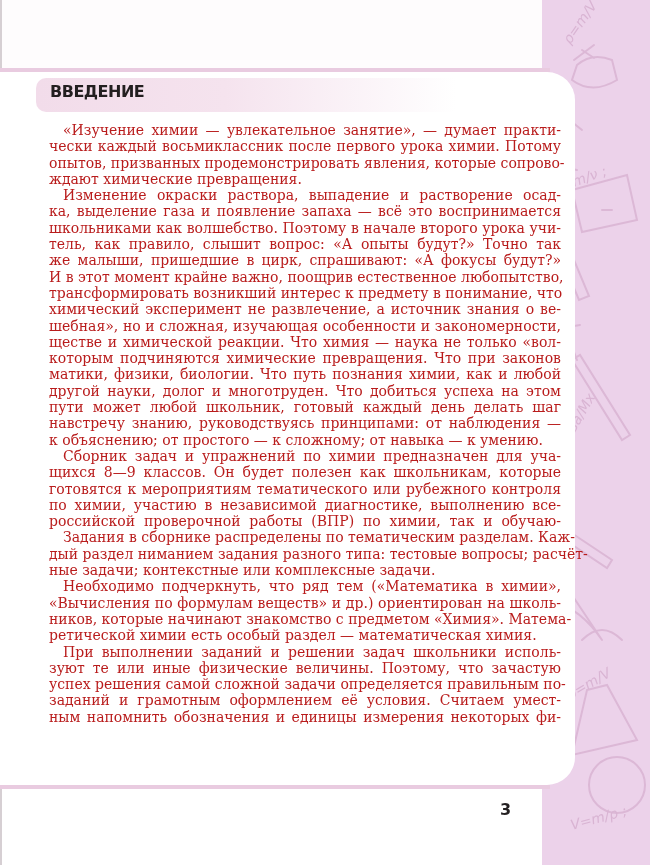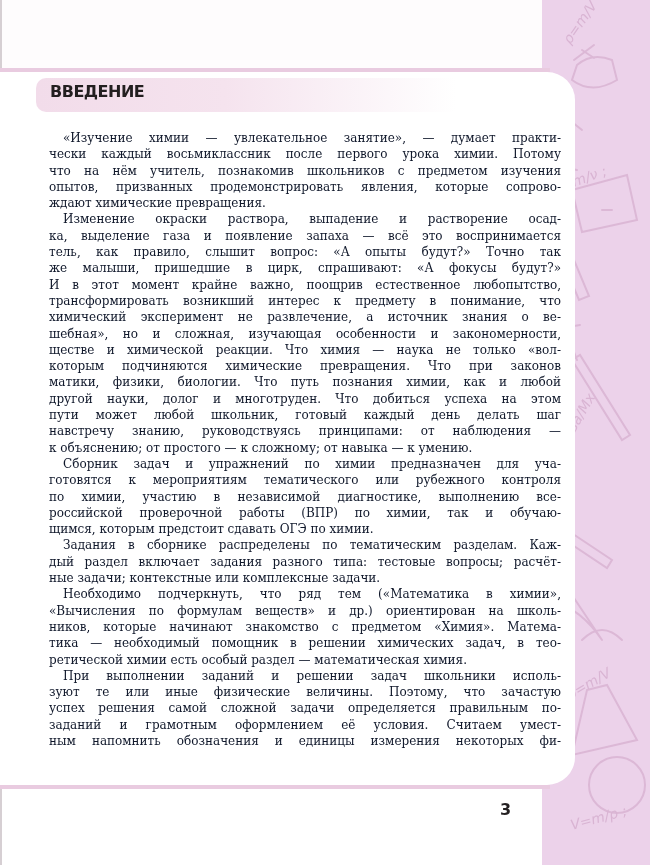--- a/index.html
+++ b/index.html
@@ -6,21 +6,21 @@
   body { width:650px; height:865px; position:relative; overflow:hidden; background:#ffffff; font-family:"DejaVu Serif", serif; }
   .sidebar { position:absolute; left:542px; top:0; width:108px; height:865px; background:#ecd2ea; overflow:hidden; }
   .sidebar svg { position:absolute; left:0; top:0; }
   .top-area { position:absolute; left:0; top:0; width:542px; height:68px; background:#fefcfd; border-left:2px solid #d6cfd3; box-sizing:border-box; }
   .top-line { position:absolute; left:0; top:68px; width:550px; height:4px; background:#e9cbe0; }
   .card { position:absolute; left:0; top:72px; width:575px; height:713px; background:#ffffff; border-top-right-radius:28px; border-bottom-right-radius:28px; box-sizing:border-box; }
   .bottom-line { position:absolute; left:0; top:785px; width:550px; height:4px; background:#e9cbe0; }
   .bottom-area { position:absolute; left:0; top:789px; width:542px; height:76px; background:#ffffff; border-left:2px solid #d6cfd3; box-sizing:border-box; }
   .heading-band { position:absolute; left:36px; top:78px; width:420px; height:34px; border-radius:10px 0 0 10px; background:linear-gradient(90deg, #f2dcea 0%, #f5e3ee 45%, rgba(255,255,255,0) 100%); }
   .heading { position:absolute; left:50px; top:82px; font-family:"DejaVu Sans", sans-serif; font-weight:bold; font-size:16px; color:#231f20; letter-spacing:-0.5px; }
-  .text { position:absolute; left:49px; top:130px; width:512px; font-size:12px; line-height:16.3px; color:#0f172a; }
+  .text { position:absolute; left:49px; top:122px; width:512px; font-size:14px; line-height:16.3px; color:#b91c1c; }
   .line { display:block; white-space:nowrap; text-align:justify; text-align-last:justify; height:16.3px; }
   .line.last { text-align-last:left; }
   .line.indent { padding-left:14px; }
   .page-num { position:absolute; left:500px; top:800px; font-family:"DejaVu Sans", sans-serif; font-weight:bold; font-size:16px; color:#231f20; }
 </style>
 </head>
 <body>
 
 <div class="sidebar">
   <svg width="108" height="865" viewBox="0 0 108 865">
@@ -58,58 +58,57 @@
 
 <div class="card"></div>
 
 <div class="heading-band"></div>
 <div class="heading">ВВЕДЕНИЕ</div>
 
 <div class="text">
   <div>
     <span class="line indent">«Изучение химии — увлекательное занятие», — думает практи-</span>
     <span class="line">чески каждый восьмиклассник после первого урока химии. Потому</span>
-    <span class="line">что на нём учитель, познакомив школьников с предметом изучения</span>
     <span class="line">опытов, призванных продемонстрировать явления, которые сопрово-</span>
     <span class="line last">ждают химические превращения.</span>
   </div>
   <div>
     <span class="line indent">Изменение окраски раствора, выпадение и растворение осад-</span>
     <span class="line">ка, выделение газа и появление запаха — всё это воспринимается</span>
+    <span class="line">школьниками как волшебство. Поэтому в начале второго урока учи-</span>
     <span class="line">тель, как правило, слышит вопрос: «А опыты будут?» Точно так</span>
     <span class="line">же малыши, пришедшие в цирк, спрашивают: «А фокусы будут?»</span>
     <span class="line">И в этот момент крайне важно, поощрив естественное любопытство,</span>
     <span class="line">трансформировать возникший интерес к предмету в понимание, что</span>
     <span class="line">химический эксперимент не развлечение, а источник знания о ве-</span>
     <span class="line">шебная», но и сложная, изучающая особенности и закономерности,</span>
     <span class="line">ществе и химической реакции. Что химия — наука не только «вол-</span>
     <span class="line">которым подчиняются химические превращения. Что при законов</span>
     <span class="line">матики, физики, биологии. Что путь познания химии, как и любой</span>
     <span class="line">другой науки, долог и многотруден. Что добиться успеха на этом</span>
     <span class="line">пути может любой школьник, готовый каждый день делать шаг</span>
     <span class="line">навстречу знанию, руководствуясь принципами: от наблюдения —</span>
     <span class="line last">к объяснению; от простого — к сложному; от навыка — к умению.</span>
   </div>
   <div>
     <span class="line indent">Сборник задач и упражнений по химии предназначен для уча-</span>
+    <span class="line">щихся 8—9 классов. Он будет полезен как школьникам, которые</span>
     <span class="line">готовятся к мероприятиям тематического или рубежного контроля</span>
     <span class="line">по химии, участию в независимой диагностике, выполнению все-</span>
     <span class="line">российской проверочной работы (ВПР) по химии, так и обучаю-</span>
-    <span class="line last">щимся, которым предстоит сдавать ОГЭ по химии.</span>
   </div>
   <div>
     <span class="line indent">Задания в сборнике распределены по тематическим разделам. Каж-</span>
-    <span class="line">дый раздел включает задания разного типа: тестовые вопросы; расчёт-</span>
+    <span class="line">дый раздел ниманием задания разного типа: тестовые вопросы; расчёт-</span>
     <span class="line last">ные задачи; контекстные или комплексные задачи.</span>
   </div>
   <div>
     <span class="line indent">Необходимо подчеркнуть, что ряд тем («Математика в химии»,</span>
     <span class="line">«Вычисления по формулам веществ» и др.) ориентирован на школь-</span>
     <span class="line">ников, которые начинают знакомство с предметом «Химия». Матема-</span>
-    <span class="line">тика — необходимый помощник в решении химических задач, в тео-</span>
     <span class="line last">ретической химии есть особый раздел — математическая химия.</span>
   </div>
   <div>
     <span class="line indent">При выполнении заданий и решении задач школьники исполь-</span>
     <span class="line">зуют те или иные физические величины. Поэтому, что зачастую</span>
     <span class="line">успех решения самой сложной задачи определяется правильным по-</span>
     <span class="line">заданий и грамотным оформлением её условия. Считаем умест-</span>
     <span class="line">ным напомнить обозначения и единицы измерения некоторых фи-</span>
   </div>
 </div>

